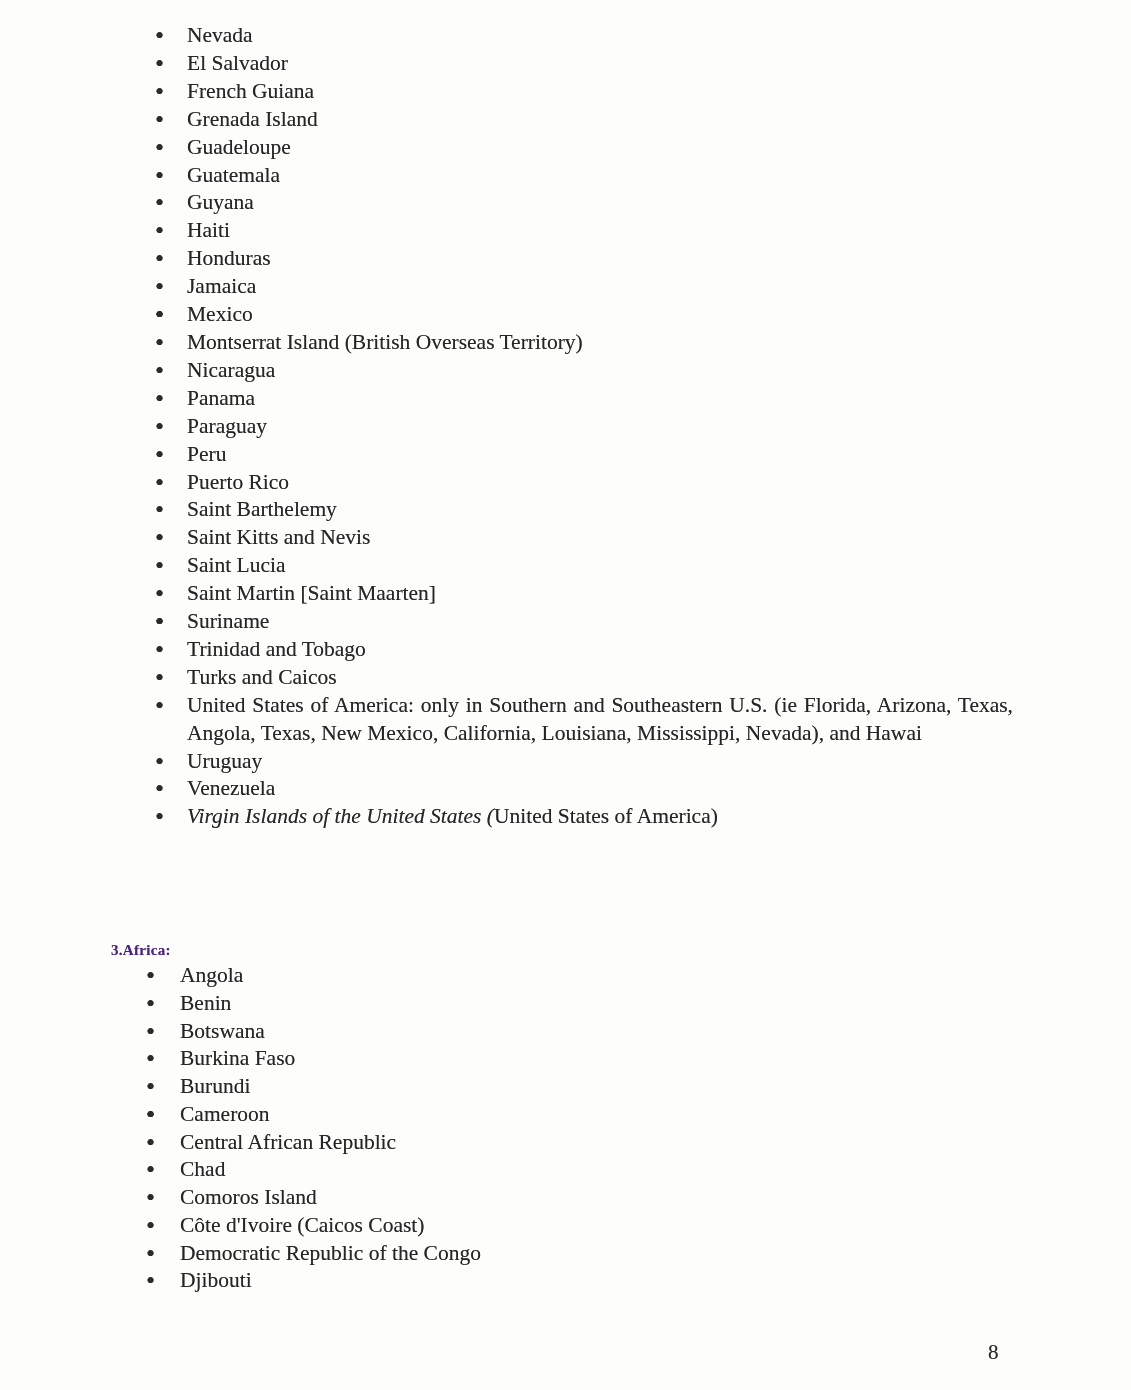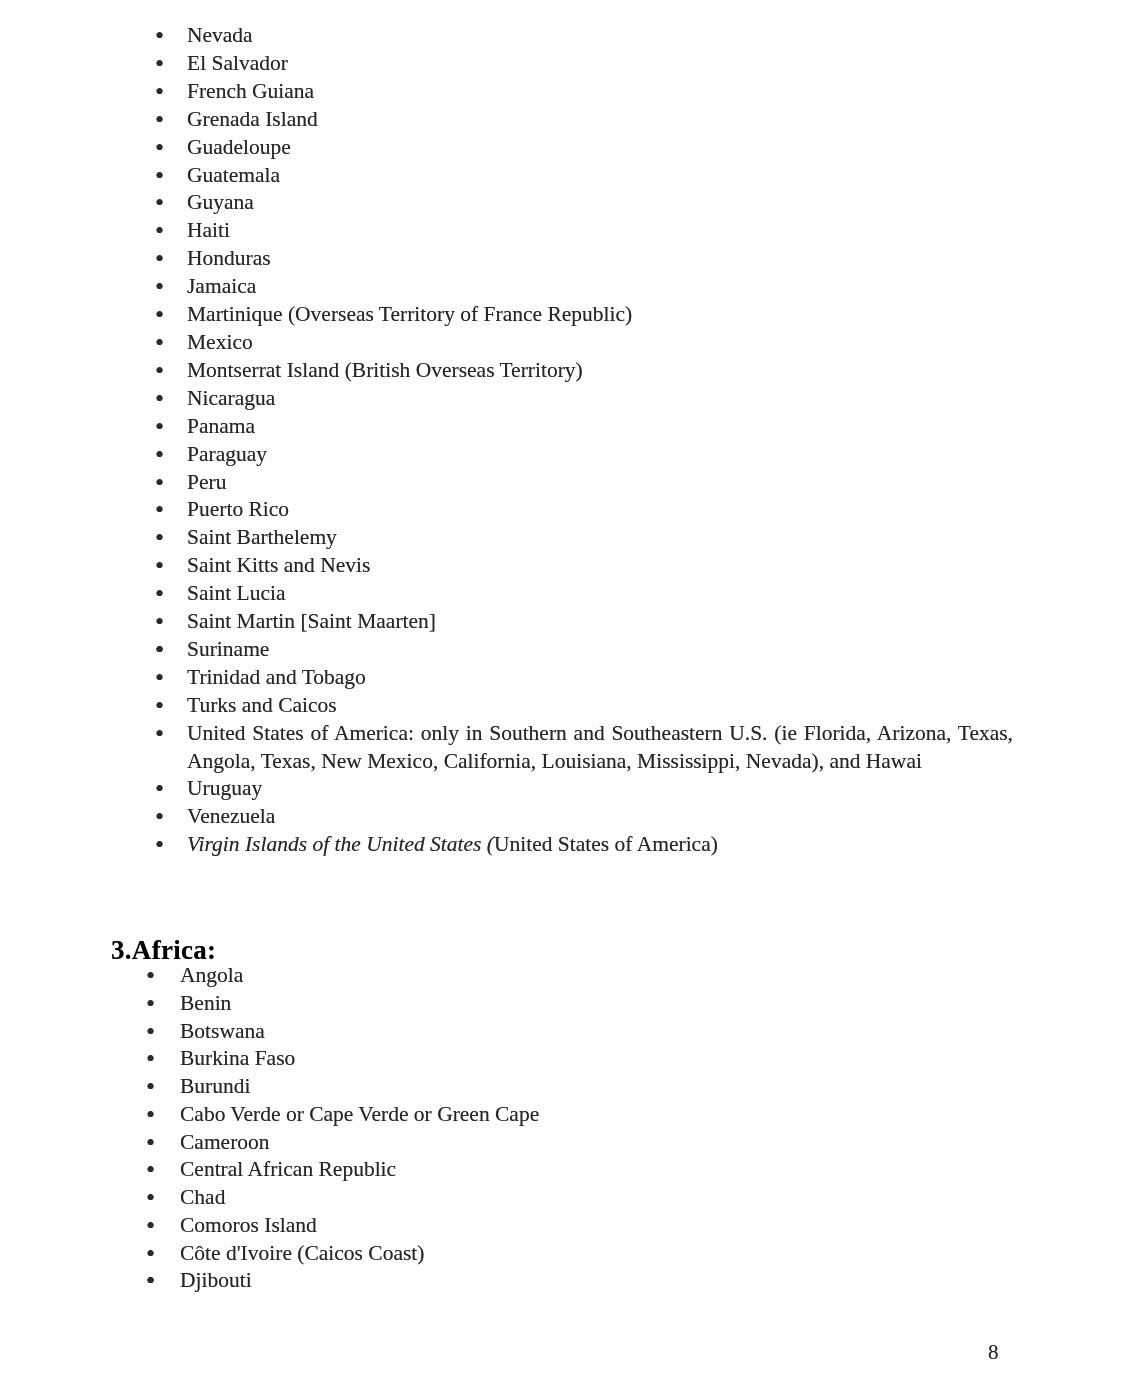--- a/index.html
+++ b/index.html
@@ -50,25 +50,25 @@
   ul.africa .bullet { left: -34px; }
   li.usa-item {
     text-align: justify;
   }
   .italic-part { font-style: italic; }
   .section-heading {
     position: absolute;
     top: 936px;
     left: 111px;
     margin: 0;
-    font-size: 27px;
+    font-size: 15px;
     font-weight: bold;
     line-height: 28px;
     letter-spacing: 0.3px;
-    color: #000000;
+    color: #4c1d95;
     text-align: right;
   }
   .page-number {
     position: absolute;
     left: 988px;
     top: 1340px;
     font-size: 21px;
     color: #2a2a2a;
   }
 </style>
@@ -81,21 +81,21 @@
     <li><span class="bullet">•</span><span>Nevada</span></li>
     <li><span class="bullet">•</span><span>El Salvador</span></li>
     <li><span class="bullet">•</span><span>French Guiana</span></li>
     <li><span class="bullet">•</span><span>Grenada Island</span></li>
     <li><span class="bullet">•</span><span>Guadeloupe</span></li>
     <li><span class="bullet">•</span><span>Guatemala</span></li>
     <li><span class="bullet">•</span><span>Guyana</span></li>
     <li><span class="bullet">•</span><span>Haiti</span></li>
     <li><span class="bullet">•</span><span>Honduras</span></li>
     <li><span class="bullet">•</span><span>Jamaica</span></li>
-    <li><span class="bullet">•</span><span>Martinique (Overseas Territory of France Republic)</span></li>
+    <li><span class="bullet">•</span></li>
     <li><span class="bullet">•</span><span>Mexico</span></li>
     <li><span class="bullet">•</span><span>Montserrat Island (British Overseas Territory)</span></li>
     <li><span class="bullet">•</span><span>Nicaragua</span></li>
     <li><span class="bullet">•</span><span>Panama</span></li>
     <li><span class="bullet">•</span><span>Paraguay</span></li>
     <li><span class="bullet">•</span><span>Peru</span></li>
     <li><span class="bullet">•</span><span>Puerto Rico</span></li>
     <li><span class="bullet">•</span><span>Saint Barthelemy</span></li>
     <li><span class="bullet">•</span><span>Saint Kitts and Nevis</span></li>
     <li><span class="bullet">•</span><span>Saint Lucia</span></li>
@@ -111,25 +111,25 @@
   </ul>
 
   <h2 class="section-heading">3.Africa:</h2>
 
   <ul class="country-list africa">
     <li><span class="bullet">•</span><span>Angola</span></li>
     <li><span class="bullet">•</span><span>Benin</span></li>
     <li><span class="bullet">•</span><span>Botswana</span></li>
     <li><span class="bullet">•</span><span>Burkina Faso</span></li>
     <li><span class="bullet">•</span><span>Burundi</span></li>
-    <li><span class="bullet">•</span><span>Cabo Verde or Cape Verde or Green Cape</span></li>
+    <li><span class="bullet">•</span></li>
     <li><span class="bullet">•</span><span>Cameroon</span></li>
     <li><span class="bullet">•</span><span>Central African Republic</span></li>
     <li><span class="bullet">•</span><span>Chad</span></li>
     <li><span class="bullet">•</span><span>Comoros Island</span></li>
     <li><span class="bullet">•</span><span>Côte d'Ivoire (Caicos Coast)</span></li>
-    <li><span class="bullet">•</span></li>
+    <li><span class="bullet">•</span><span>Democratic Republic of the Congo</span></li>
     <li><span class="bullet">•</span><span>Djibouti</span></li>
   </ul>
 
   <div class="page-number">8</div>
 
 </div>
 
 </body></html>

